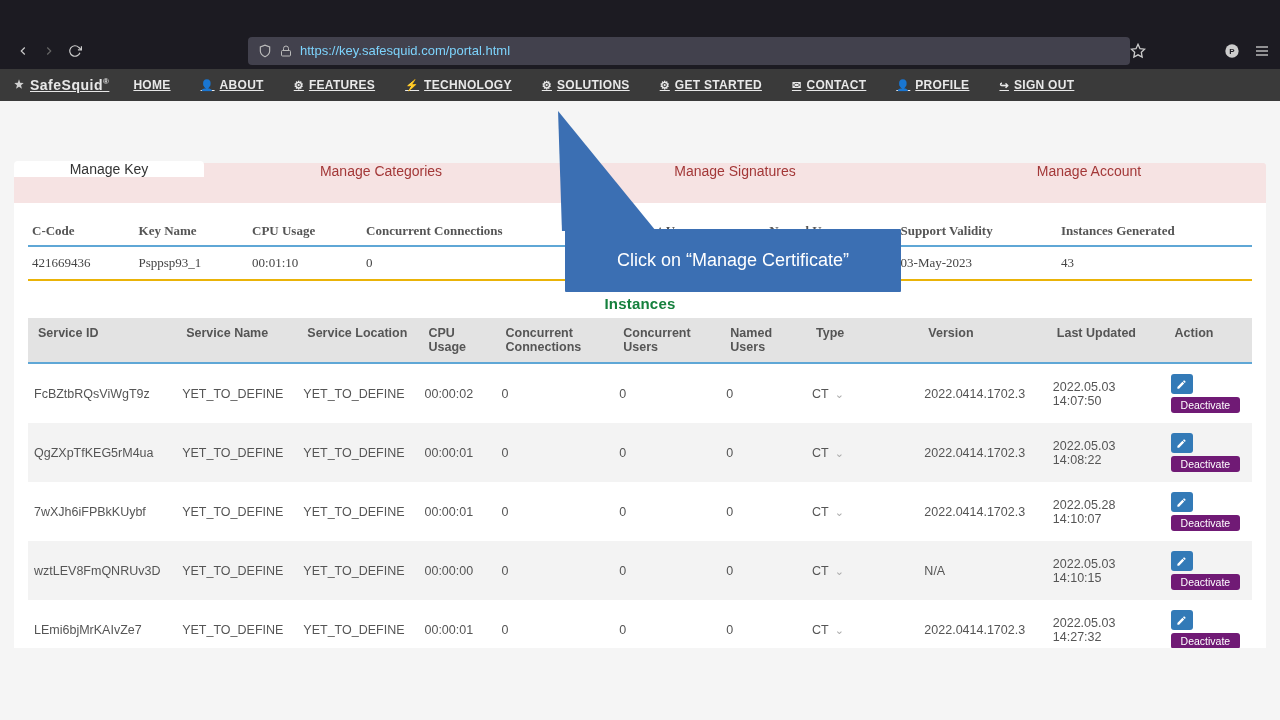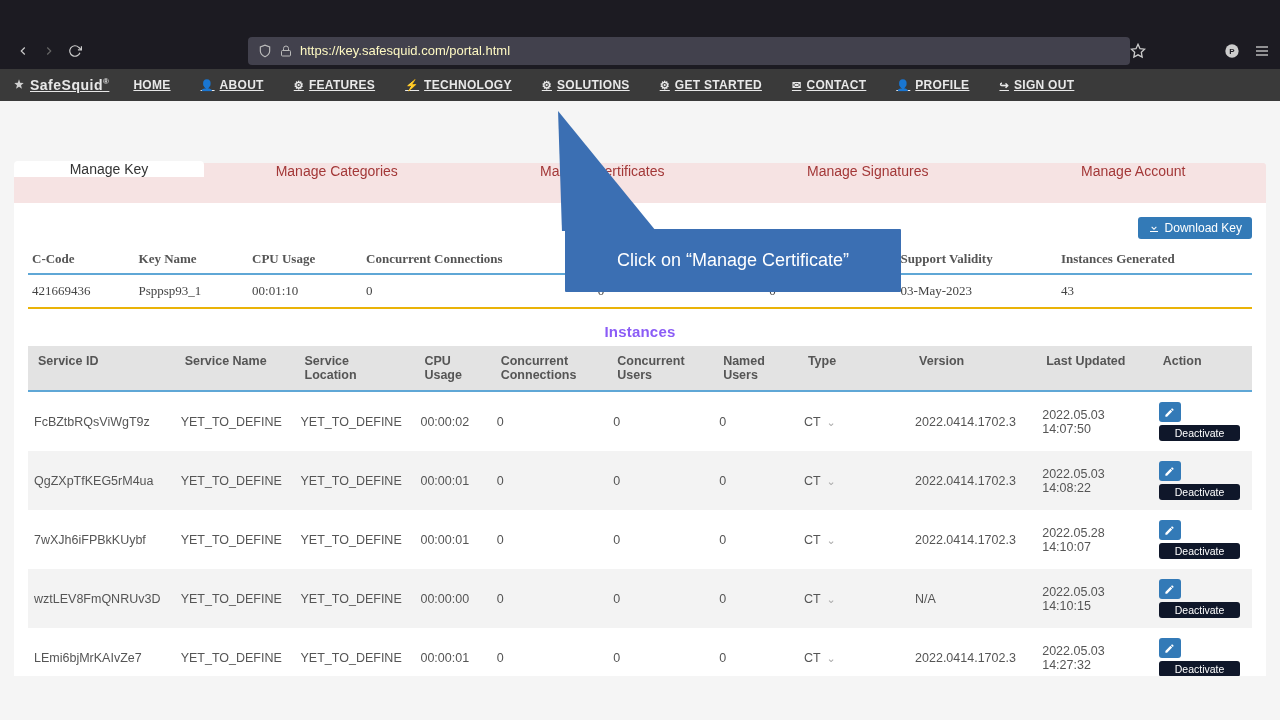--- a/index.html
+++ b/index.html
@@ -45,21 +45,21 @@
     height: 28px;
     background: #42414d;
     border-radius: 4px;
     display: flex;
     align-items: center;
     padding: 0 10px;
     color: #aaa;
     font-size: 13px;
     gap: 8px;
   }
-  .url-box .url-text { color: #fef9c3; white-space: nowrap; overflow: hidden; text-align: center; }
+  .url-box .url-text { color: #7dd3fc; white-space: nowrap; overflow: hidden; text-align: center; }
   .addr-right {
     display: flex;
     align-items: center;
     gap: 14px;
     margin-left: auto;
     color: #ccc;
   }
   
   .top-nav {
     background: #3a3a3a;
@@ -154,21 +154,21 @@
   table.key-table td {
     padding: 8px 4px;
     border-bottom: 2px solid #eab308;
     color: #444;
   }
   
   .instances-hdr {
     text-align: center;
     font-size: 15px;
     font-weight: 600;
-    color: #8b5cf6;
+    color: #15803d;
     margin: 14px 0 6px 0;
     letter-spacing: 0.2px;
   }
   .inst-wrap {
     max-height: 330px;
     overflow-y: auto;
   }
   table.inst-table {
     width: 100%;
     border-collapse: collapse;
@@ -203,24 +203,24 @@
     border-radius: 3px;
     width: 22px;
     height: 20px;
     display: inline-flex;
     align-items: center;
     justify-content: center;
     cursor: pointer;
     margin-bottom: 3px;
   }
   .deact-btn {
-    background: #0f172a;
+    background: #701a75;
     color: #fff;
     border-radius: 3px;
-    padding: 2px 16px;
+    padding: 2px 10px;
     font-size: 10.5px;
     display: inline-block;
     cursor: pointer;
   }
   .action-cell { min-width: 60px; }
   
   .callout {
     position: absolute;
     left: 565px;
     top: 25px;
@@ -361,41 +361,28 @@
 
 <div class="content-wrap">
   <div class="tabs-bar">
     <div class="tab active" style="flex:0 0 190px">
         <span>Manage Key</span>
       </div>
     <div class="tab">
         <span>Manage Categories</span>
       </div>
     <div class="tab">
-        <span>Manage Certificates</span>
-      </div>
-    <div class="tab">
         <span>Manage Signatures</span>
       </div>
     <div class="tab">
         <span>Manage Account</span>
       </div>
   </div>
 
   <div class="panel">
-    <div class="dl-row">
-      <div class="dl-btn">
-        <span>
-          <svg width="12" height="12" viewBox="0 0 24 24" fill="#fff">
-              <path d="M12 3v10l-4-4-1.4 1.4L12 16l5.4-5.6L16 9l-4 4V3h0zM4 18h16v2H4z"></path>
-            </svg>
-        </span>
-        <span>Download Key</span>
-      </div>
-    </div>
 
     <table class="key-table">
       <thead>
         <tr>
           <th>C-Code</th>
           <th>Key Name</th>
           <th>CPU Usage</th>
           <th>Concurrent Connections</th>
           <th>Concurrent Users</th>
           <th>Named Users</th>

